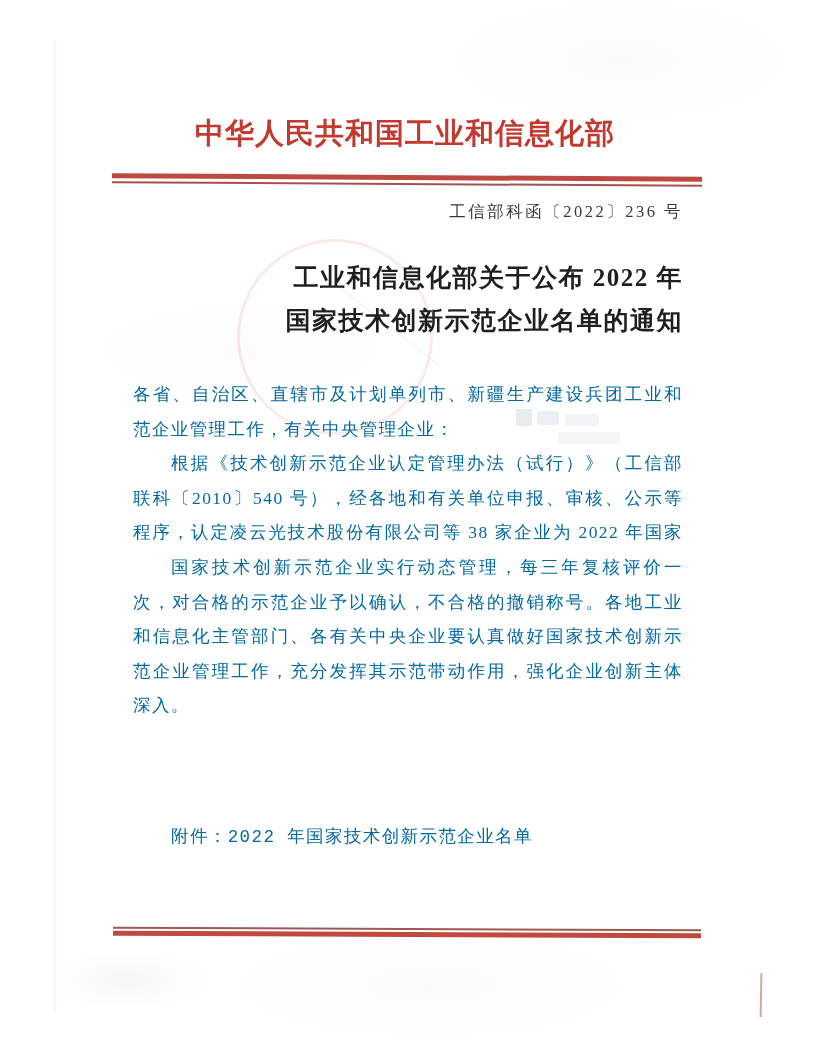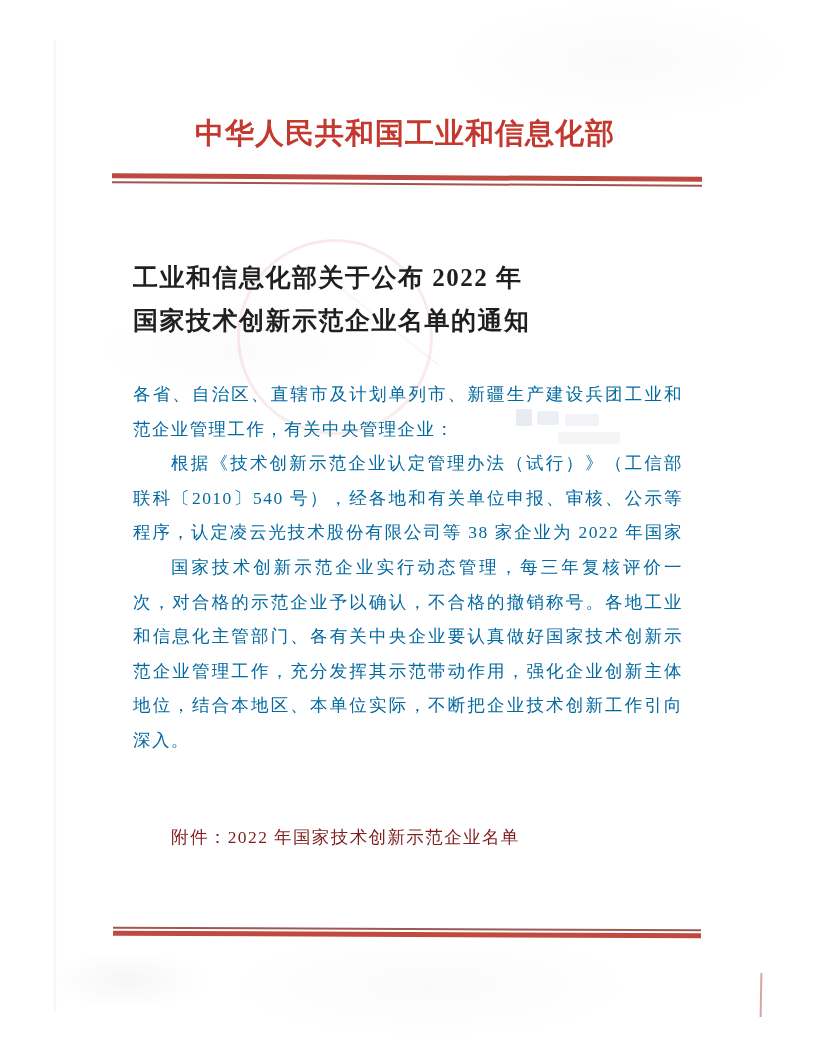--- a/index.html
+++ b/index.html
@@ -36,39 +36,39 @@
   .seal {
     position:absolute; left:237px; top:239px; width:190px; height:190px;
     border:3px solid rgba(214,110,100,0.14); border-radius:50%;
   }
   .crease {
     position:absolute; left:305px; top:318px; width:150px; height:2px;
     background:rgba(0,0,0,0.035); transform:rotate(38deg);
   }
   .title {
     position:absolute; left:133px; top:256px; width:550px;
-    text-align:left; font-size:25px; font-weight:bold; color:#1f1f1f;
+    text-align:right; font-size:25px; font-weight:bold; color:#1f1f1f;
     line-height:43px; letter-spacing:1.5px; white-space:nowrap;
   }
   .body-block {
     position:absolute; left:133px; top:377px; width:550px;
     font-size:17.5px; color:#0369a1;
   }
   .line {
     box-sizing:border-box; width:100%;
     height:34.6px; line-height:34.6px;
     letter-spacing:1.4px; white-space:nowrap;
     text-align:left; text-align-last:left;
   }
   .line.fill { text-align:justify; text-align-last:justify; white-space:normal; }
   .line.indent { padding-left:38px; }
   .attachment {
     position:absolute; left:171px; top:820px; width:512px;
-    font-size:17.5px; letter-spacing:1.4px; color:#7f1d1d;
-    line-height:34.6px; white-space:nowrap;
+    font-size:17.5px; letter-spacing:1.4px; color:#0369a1;
+    line-height:34.6px; white-space:nowrap;font-family:Liberation Mono, monospace;
   }
   .rule-bottom { position:absolute; left:113px; top:928px; width:588px; transform:rotate(0.25deg); }
   .rule-bottom .thin  { height:1.8px; background:#9c5a55; }
   .rule-bottom .thick { margin-top:2.5px; height:4.8px; background:#c04a40; }
   .ghost { position:absolute; border-radius:2px; }
   .g1 { left:516px; top:409px; width:16px; height:17px; background:rgba(150,168,190,0.22); }
   .g2 { left:537px; top:411px; width:22px; height:14px; background:rgba(150,168,190,0.18); }
   .g3 { left:565px; top:414px; width:34px; height:12px; background:rgba(160,175,195,0.15); }
   .g4 { left:558px; top:432px; width:62px; height:12px; background:rgba(150,160,175,0.10); }
   .edge-left {
@@ -91,20 +91,21 @@
 
   <div class="edge-left"></div>
 
   <div class="letterhead">中华人民共和国工业和信息化部</div>
 
   <div class="rule-top">
     <div class="thick"></div>
     <div class="thin"></div>
   </div>
 
+  <div class="doc-number">工信部科函〔2022〕236 号</div>
 
   <div class="seal"></div>
   <div class="crease"></div>
 
   <div class="title">
     <div>工业和信息化部关于公布 2022 年</div>
     <div>国家技术创新示范企业名单的通知</div>
   </div>
 
   <div class="ghost g1"></div>
@@ -115,21 +116,20 @@
   <div class="body-block" id="body-lines">
       <div class="line fill">各省、自治区、直辖市及计划单列市、新疆生产建设兵团工业和</div>
       <div class="line">范企业管理工作，有关中央管理企业：</div>
       <div class="line indent fill">根据《技术创新示范企业认定管理办法（试行）》（工信部</div>
       <div class="line fill">联科〔2010〕540 号），经各地和有关单位申报、审核、公示等</div>
       <div class="line fill">程序，认定凌云光技术股份有限公司等 38 家企业为 2022 年国家</div>
       <div class="line indent fill">国家技术创新示范企业实行动态管理，每三年复核评价一</div>
       <div class="line fill">次，对合格的示范企业予以确认，不合格的撤销称号。各地工业</div>
       <div class="line fill">和信息化主管部门、各有关中央企业要认真做好国家技术创新示</div>
       <div class="line fill">范企业管理工作，充分发挥其示范带动作用，强化企业创新主体</div>
-      <div class="line fill">地位，结合本地区、本单位实际，不断把企业技术创新工作引向</div>
       <div class="line">深入。</div>
     </div>
 
   <div class="attachment">附件：2022 年国家技术创新示范企业名单</div>
 
   <div class="rule-bottom">
     <div class="thin"></div>
     <div class="thick"></div>
   </div>
 

